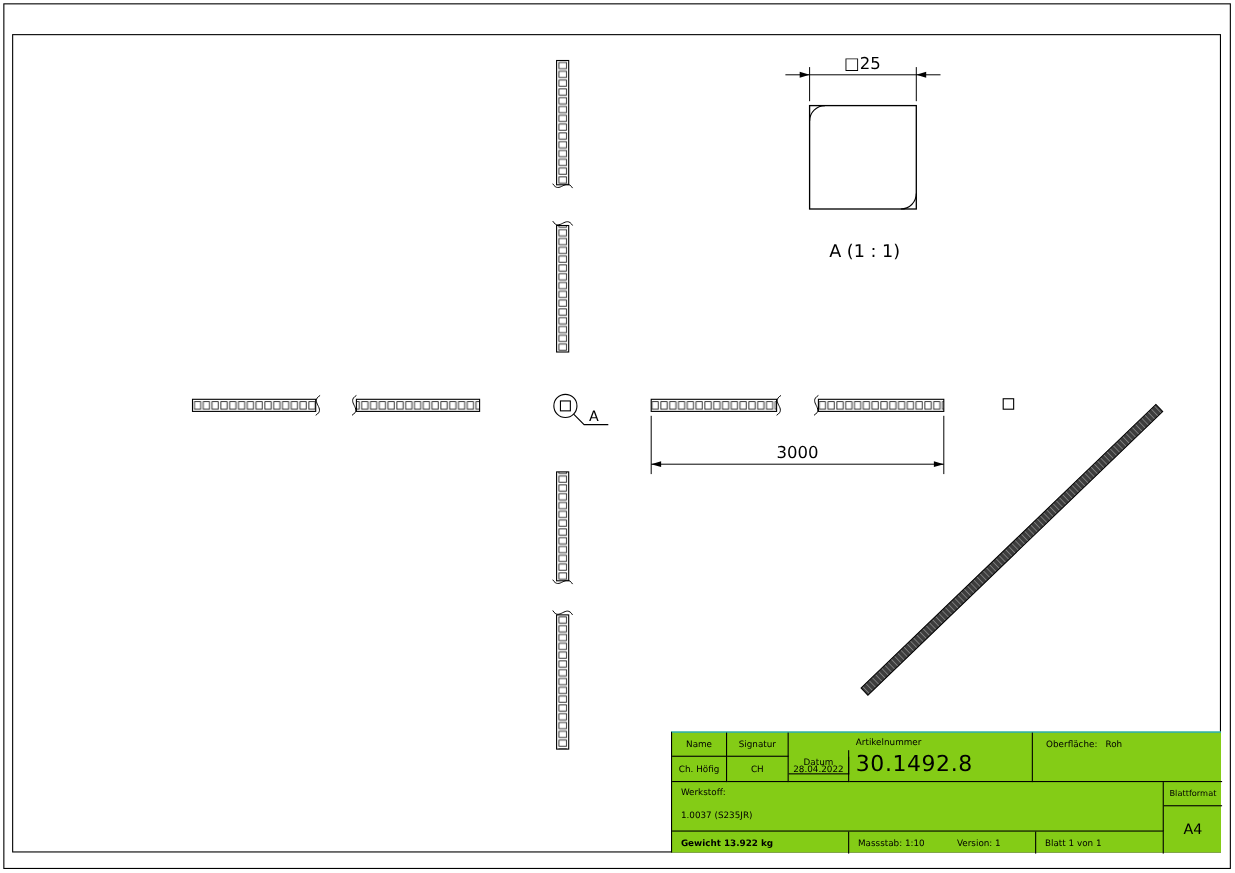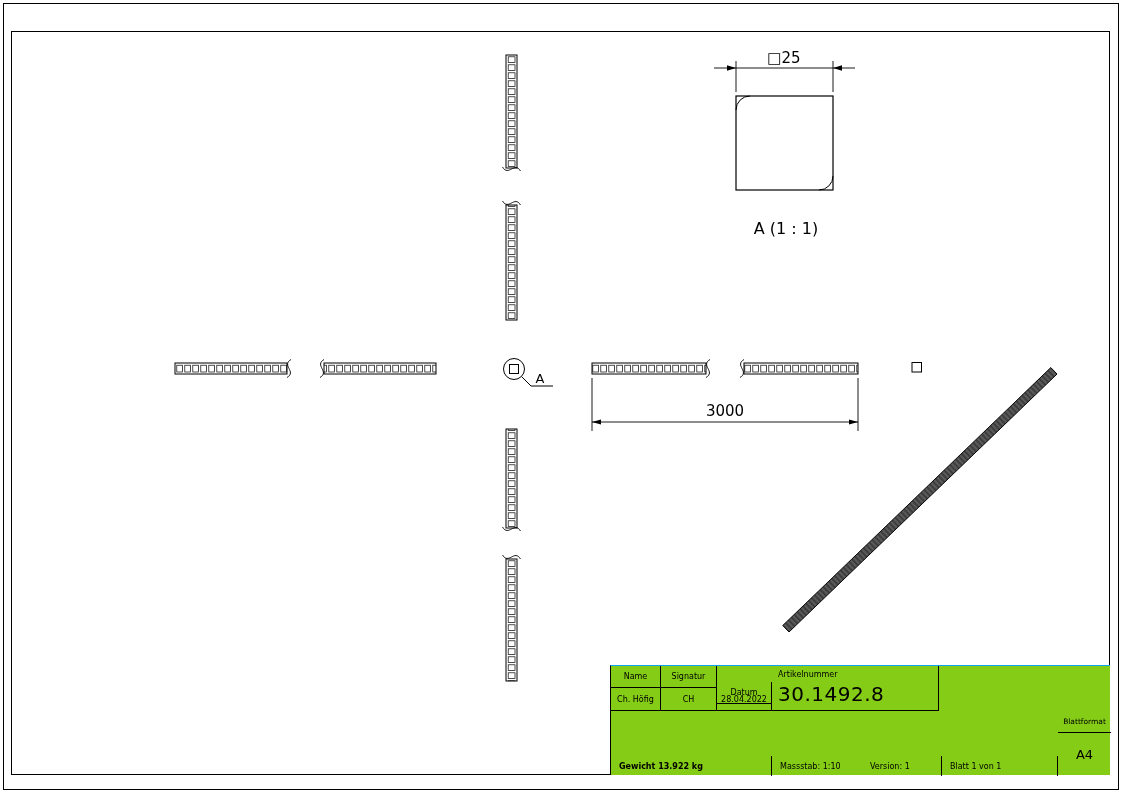--- a/index.html
+++ b/index.html
@@ -122,21 +122,29 @@
       </div>
     <div class="tb-cell br bb cc" style="left:106px;top:22px;width:55px;height:23px;">
         <span>28.04.2022</span>
       </div>
 
     <div class="tb-cell br bb" style="left:161px;top:0;width:167px;height:45px;">
       <span class="lbl" style="left:6px;top:4px;">Artikelnummer</span>
       <span class="artnum">30.1492.8</span>
     </div>
 
+    <div class="tb-cell bb" style="left:328px;top:0;width:172px;height:45px;">
+      <span class="lbl" style="left:12px;top:6px;">Oberfläche:</span>
+      <span class="lbl" style="left:66px;top:6px;">Roh</span>
+    </div>
 
+    <div class="tb-cell br bb" style="left:0;top:45px;width:447px;height:45px;">
+      <span class="lbl" style="left:8px;top:5px;">Werkstoff:</span>
+      <span class="lbl" style="left:8px;top:26px;">1.0037 (S235JR)</span>
+    </div>
 
     <div class="tb-cell" style="left:447px;top:45px;width:53px;height:65px;">
       <div class="bb cc" style="position:absolute;left:0;top:0;width:100%;height:22px;box-sizing:border-box;font-size:7.5px;">
           <span>Blattformat</span>
         </div>
       <div class="cc a4" style="position:absolute;left:0;top:22px;width:100%;height:43px;">
           <span>A4</span>
         </div>
     </div>
 

